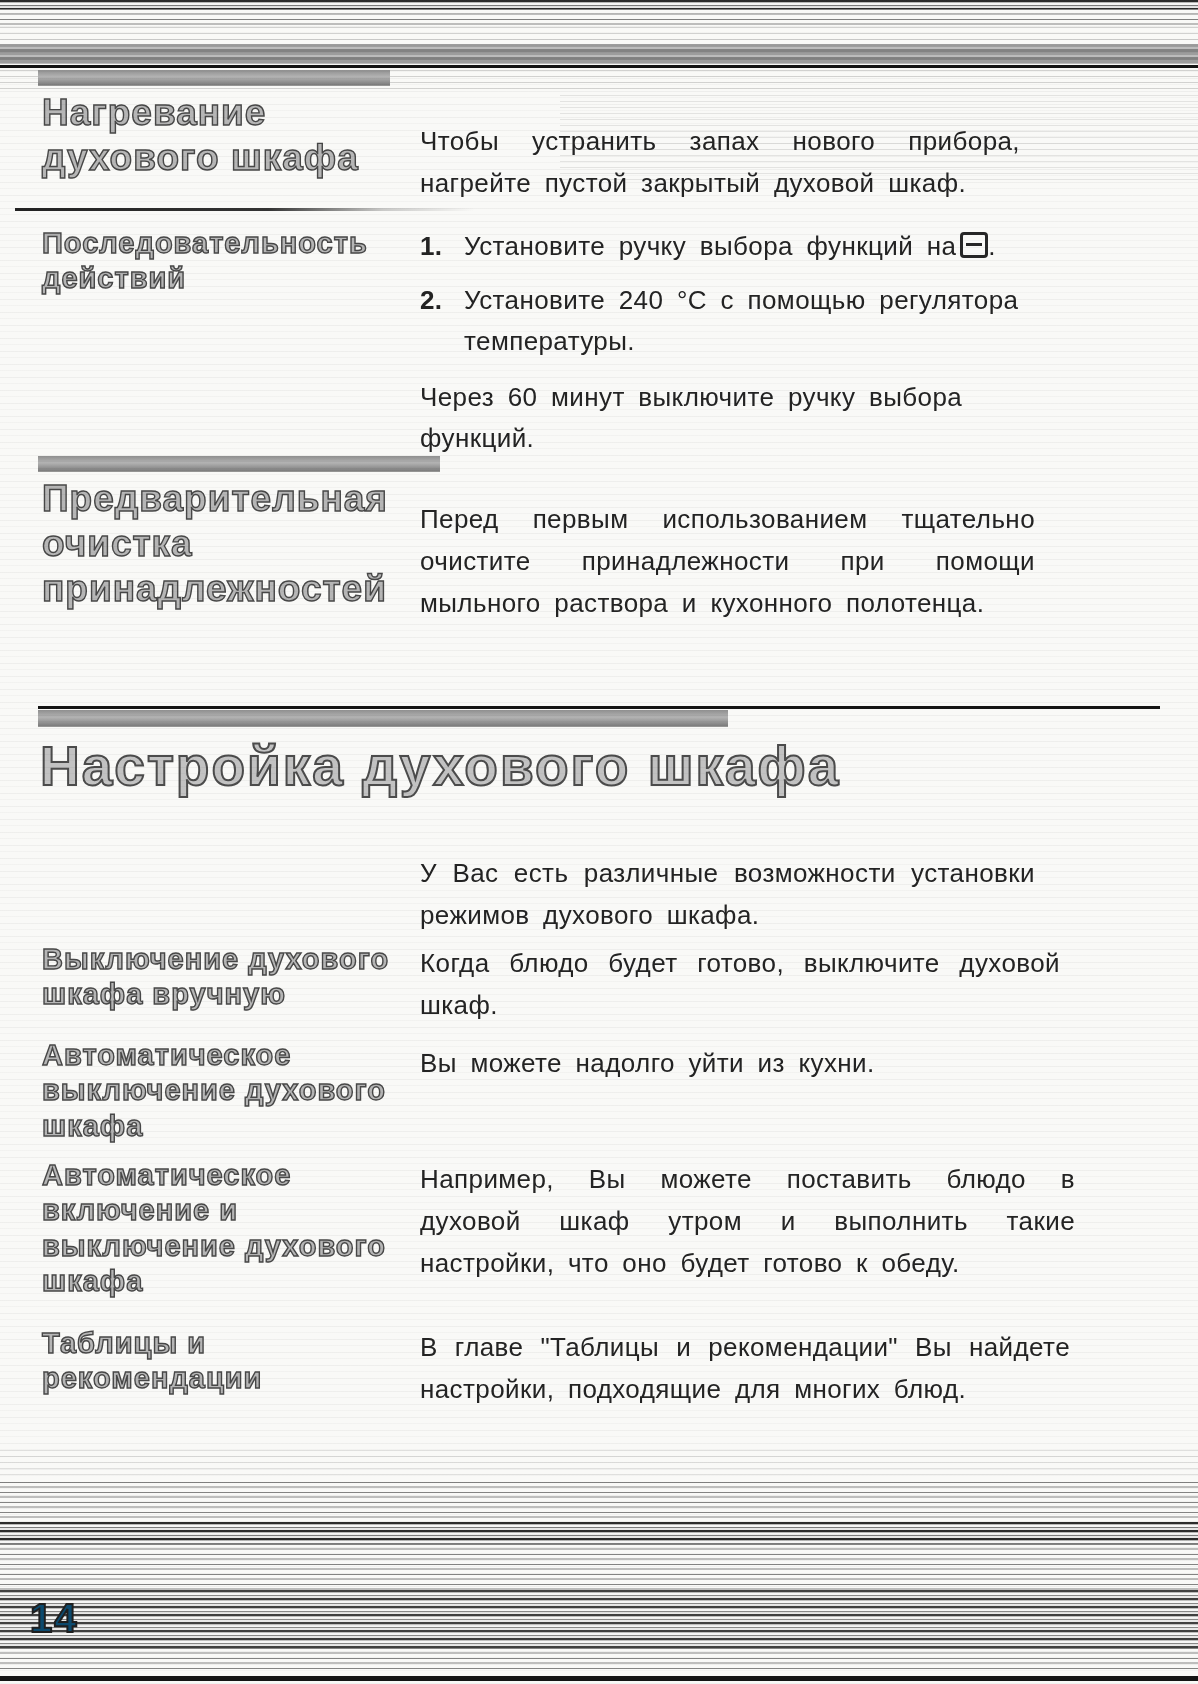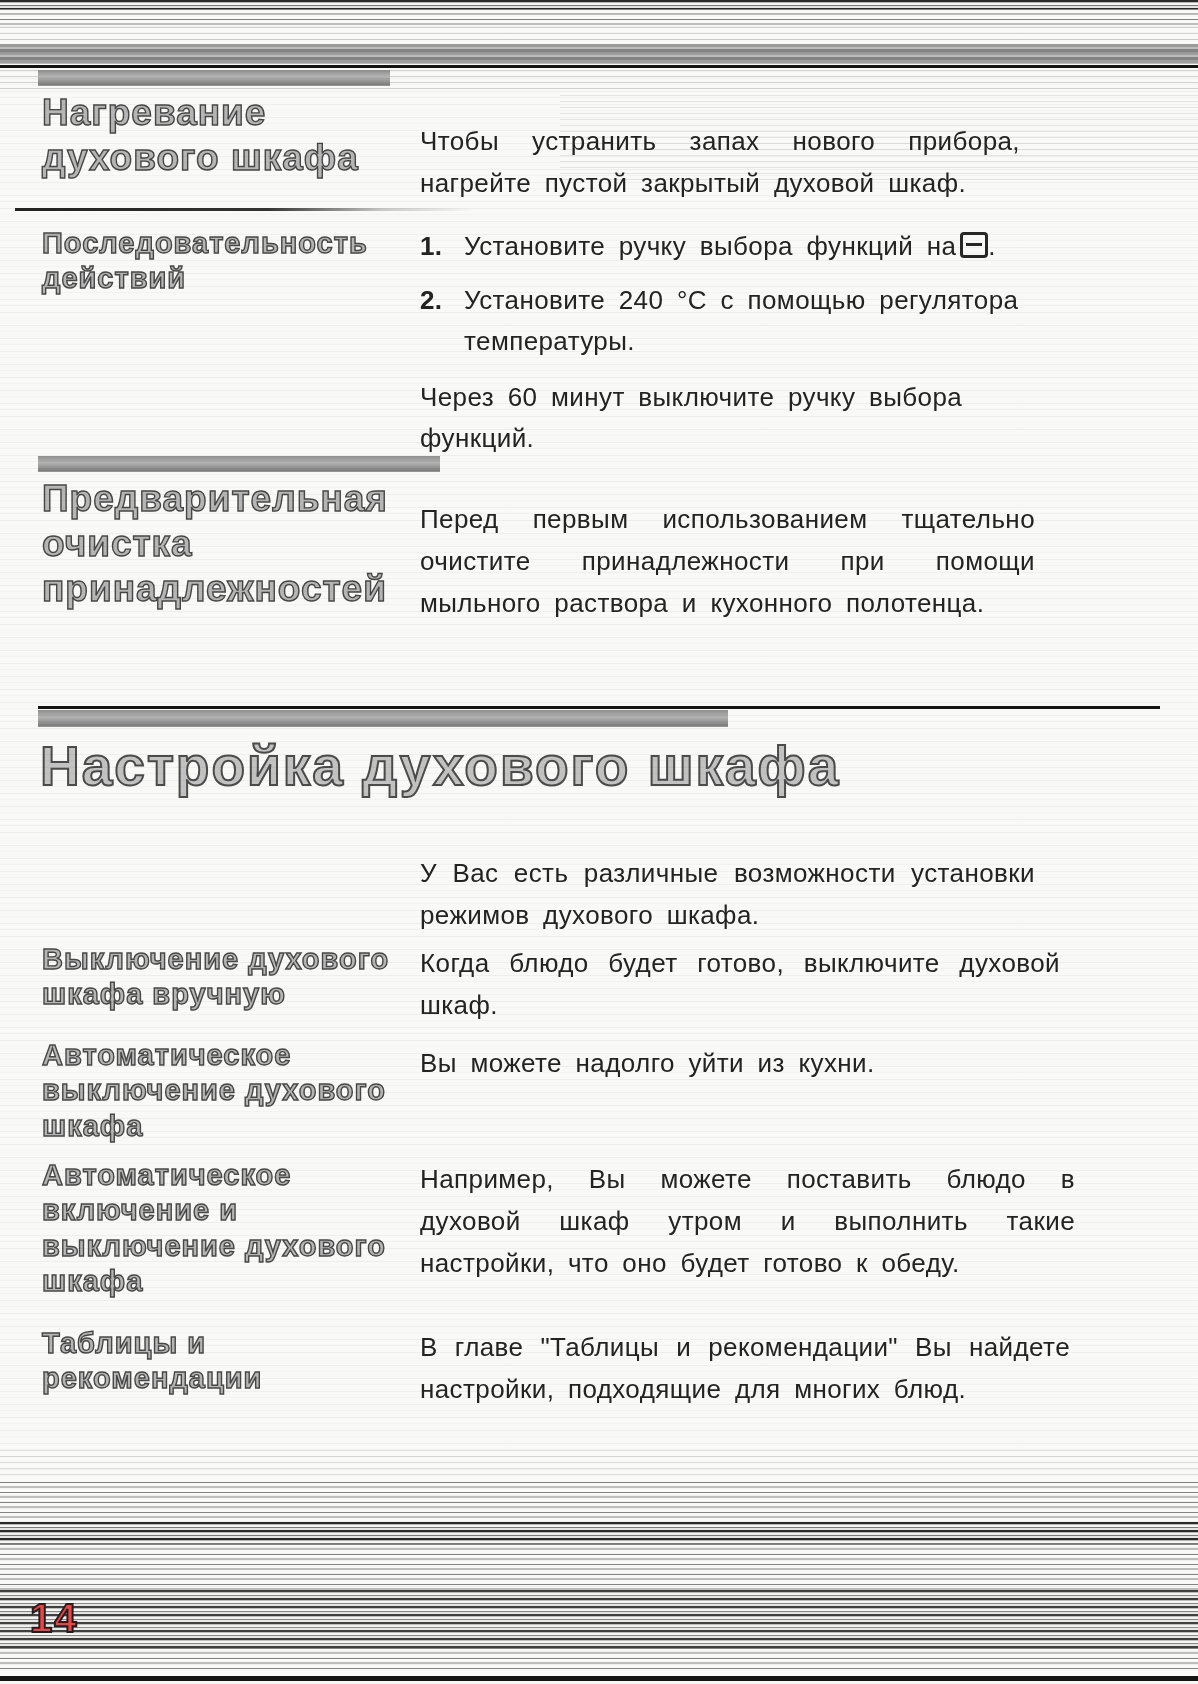--- a/index.html
+++ b/index.html
@@ -54,21 +54,21 @@
   .steps .note { margin-top:16px; line-height:1.6; letter-spacing:.4px; word-spacing:6px; width:560px; }
   .oven-icon {
     display:inline-block; width:28px; height:26px; border:3px solid #272727;
     border-radius:4px; vertical-align:-3px; position:relative; margin-left:4px;
   }
   .oven-icon i {
     position:absolute; left:3px; right:3px; top:38%; height:3px; background:#272727; display:block;
   }
   .page-num {
     position:absolute; left:30px; top:1596px; z-index:6;
-    font-size:40px; font-weight:bold; color:#ef4444;
+    font-size:40px; font-weight:bold; color:#0c4a6e;
     -webkit-text-stroke:2px #1f1f1f; letter-spacing:2px;
   }
 </style>
 </head>
 <body>
 
 <div class="page">
 
   <div class="noise n-heavy" style="top:0;height:9px;"></div>
   <div class="noise n-med" style="top:9px;height:17px;"></div>

